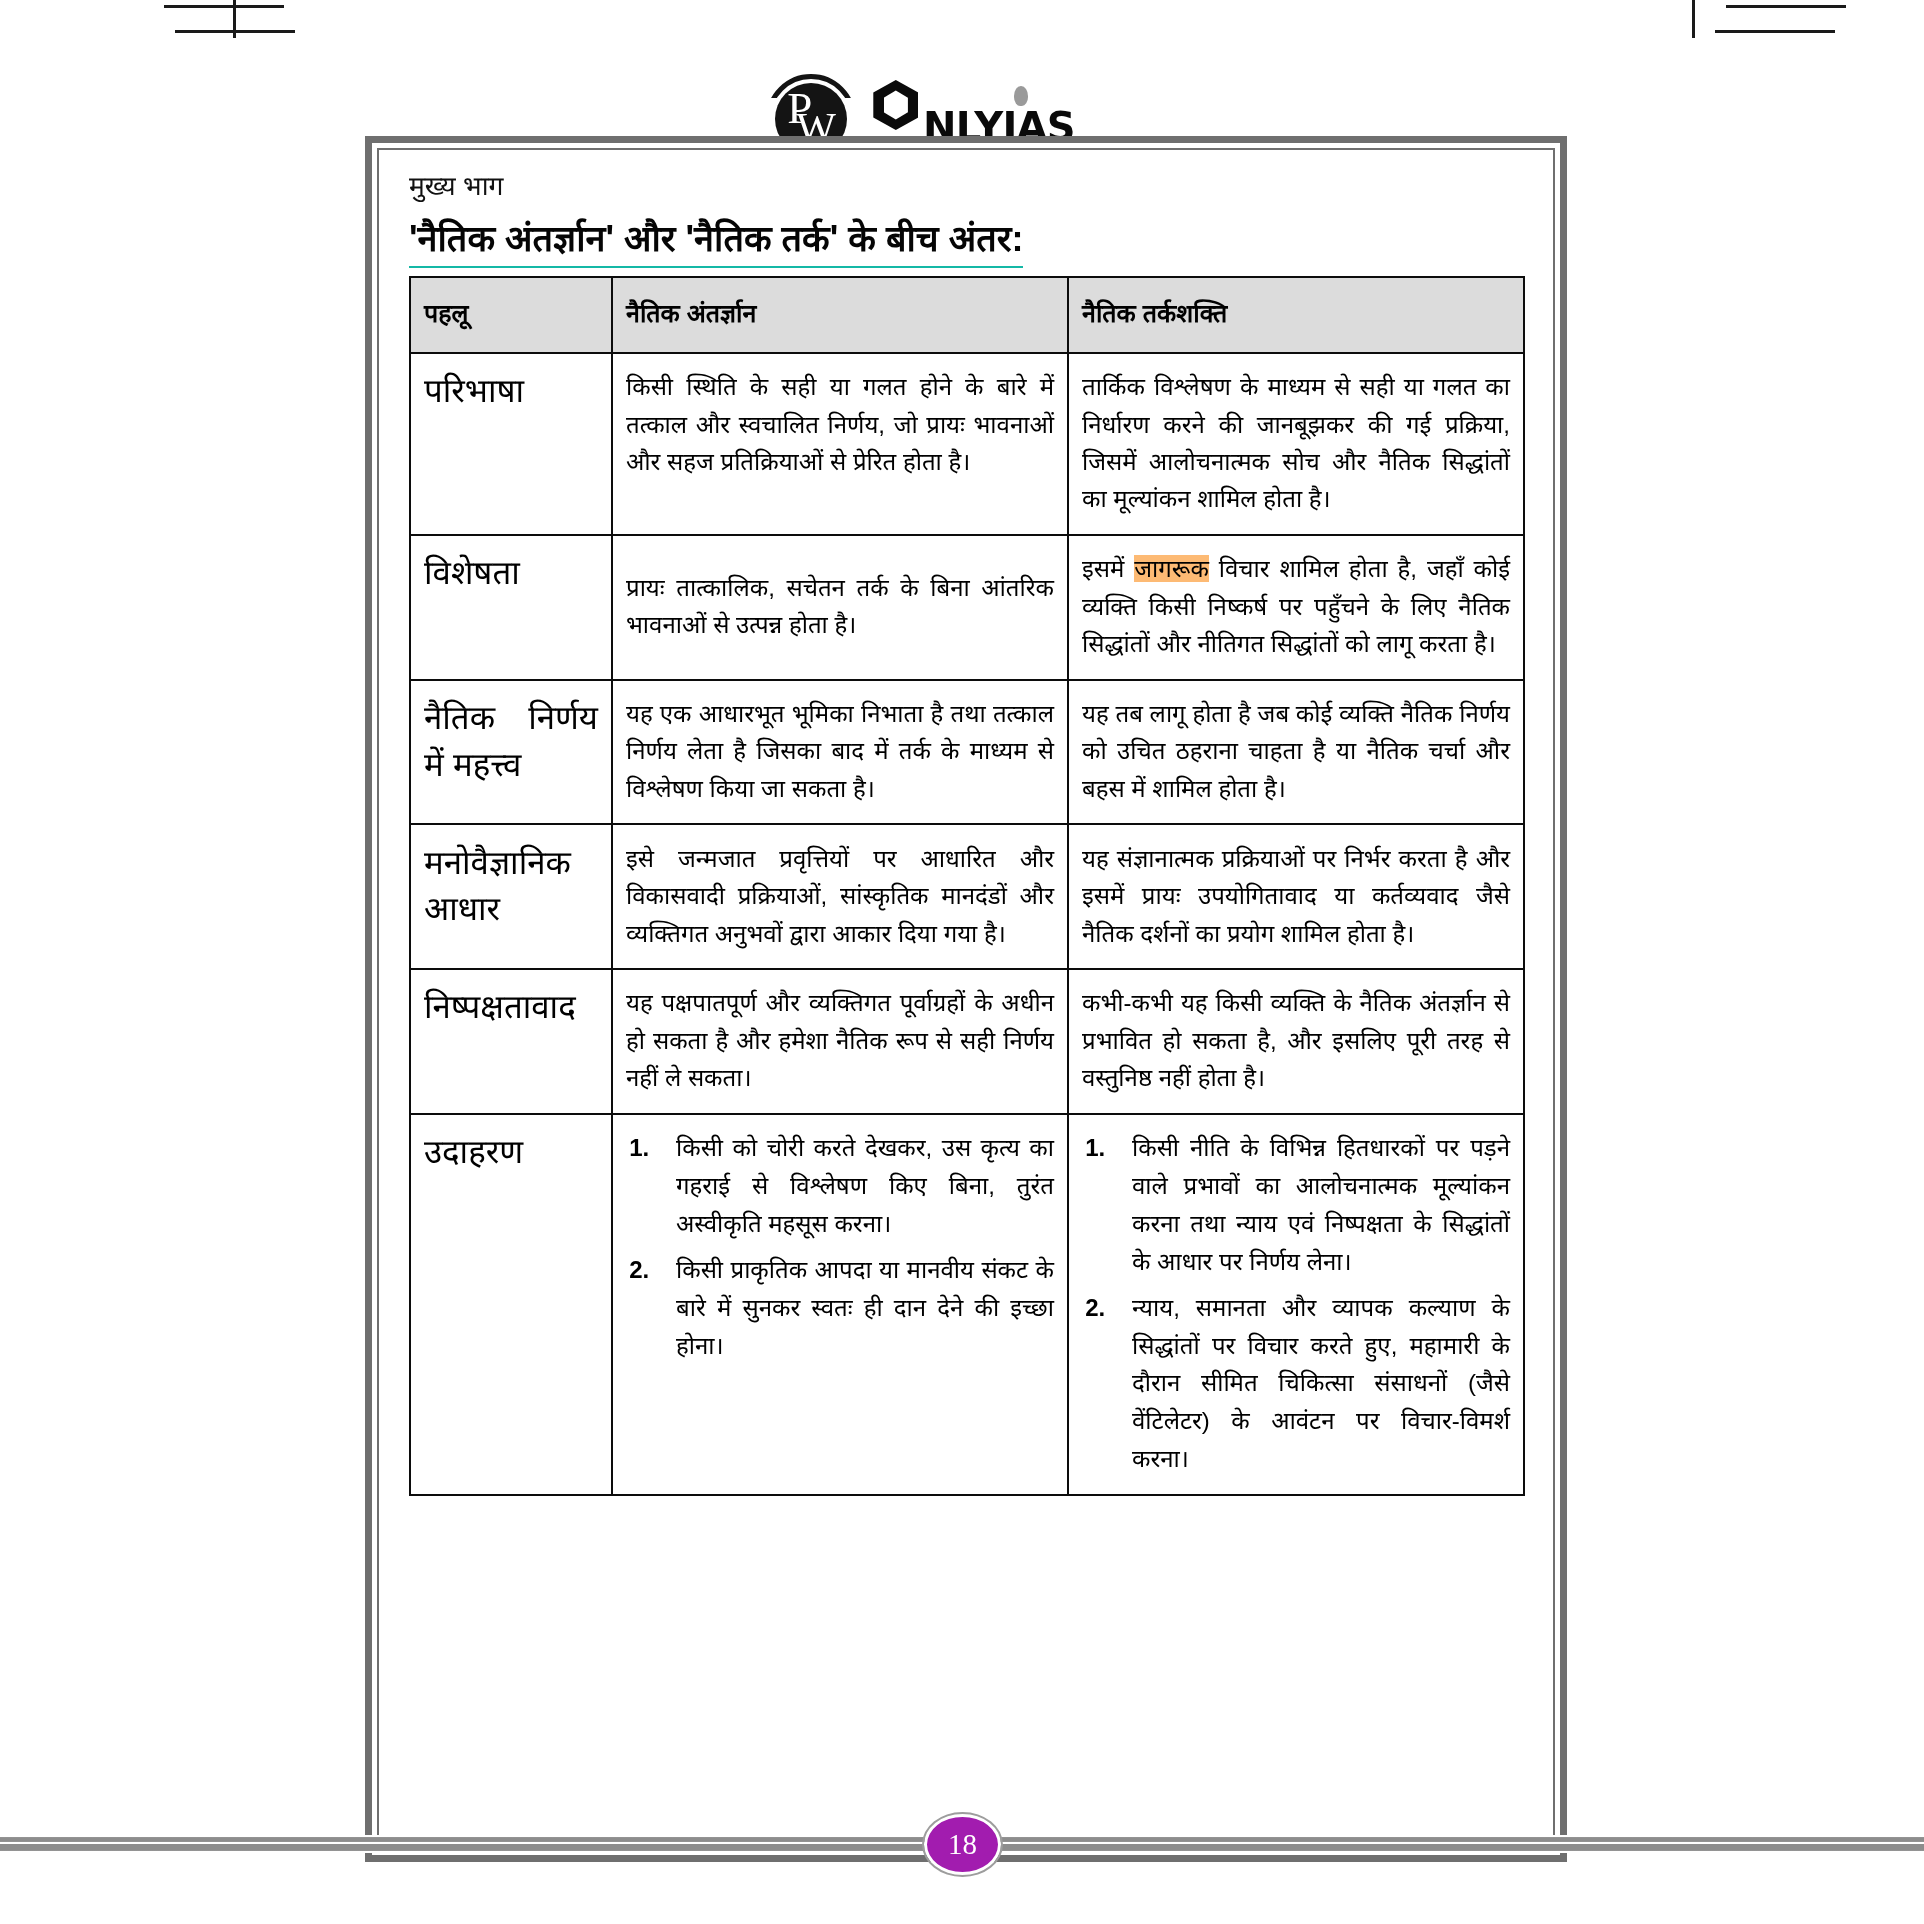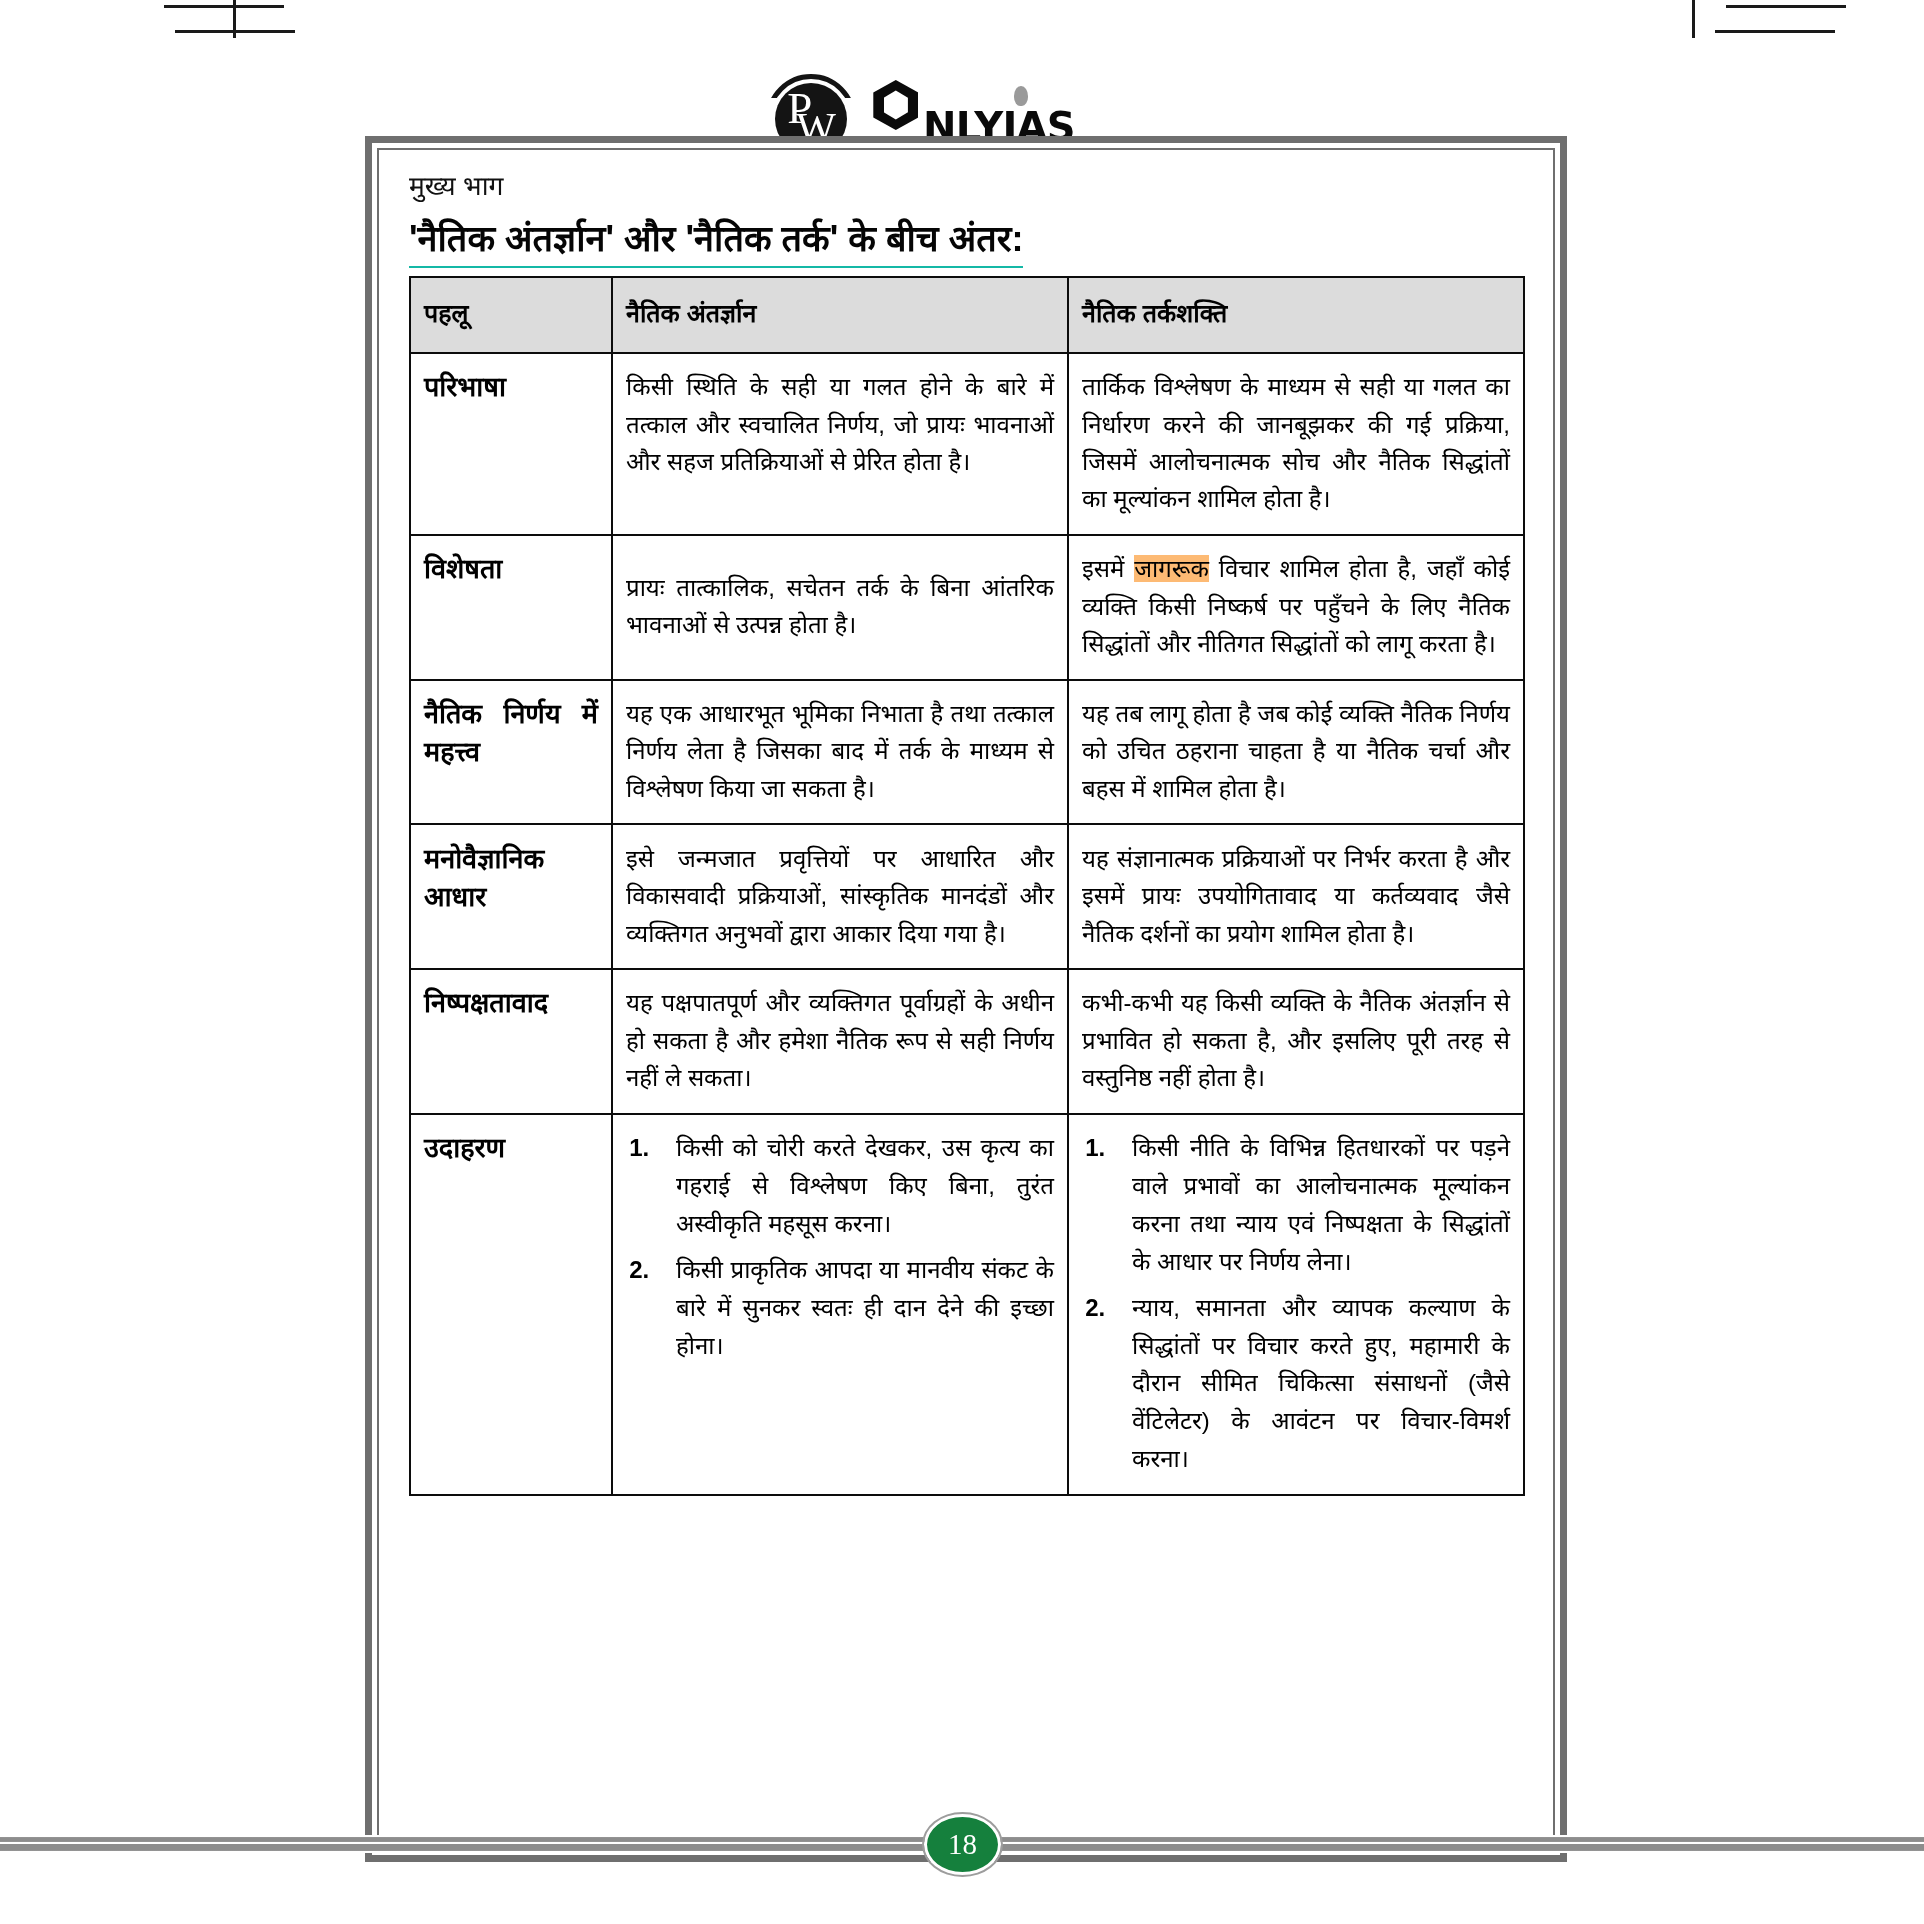--- a/index.html
+++ b/index.html
@@ -186,22 +186,22 @@
     font-weight: 700;
     font-size: 25px;
     text-align: left;
     padding: 17.6px 13px 22.5px 13px;
   }
   col.c1 { width: 202px; }
   col.c2 { width: 456px; }
   col.c3 { width: 456px; }
 
   td.aspect {
-    font-weight: 700;
-    font-size: 27px;
+    font-weight: 400;
+    font-size: 33px;
     line-height: 1.42;
     text-align: justify;
     text-align-last: left;
     padding-right: 8px;
   }
   td.body {
     font-size: 24px;
     line-height: 1.56;
     text-align: justify;
     text-align-last: left;
@@ -252,21 +252,21 @@
       #8d8d8d 52%, #8d8d8d 86%,
       #ffffff 88%, #ffffff 100%);
   }
   .page-badge {
     position: absolute;
     left: 924px;
     top: 1814px;
     width: 77px;
     height: 61px;
     border-radius: 50%;
-    background: #15803d;
+    background: #a21caf;
     border: 3.2px solid #ffffff;
     outline: 2.4px solid #9d9d9d;
     box-sizing: border-box;
     display: flex;
     align-items: center;
     justify-content: center;
     color: #ffffff;
     font-family: "Liberation Serif", serif;
     font-size: 29px;
   }

